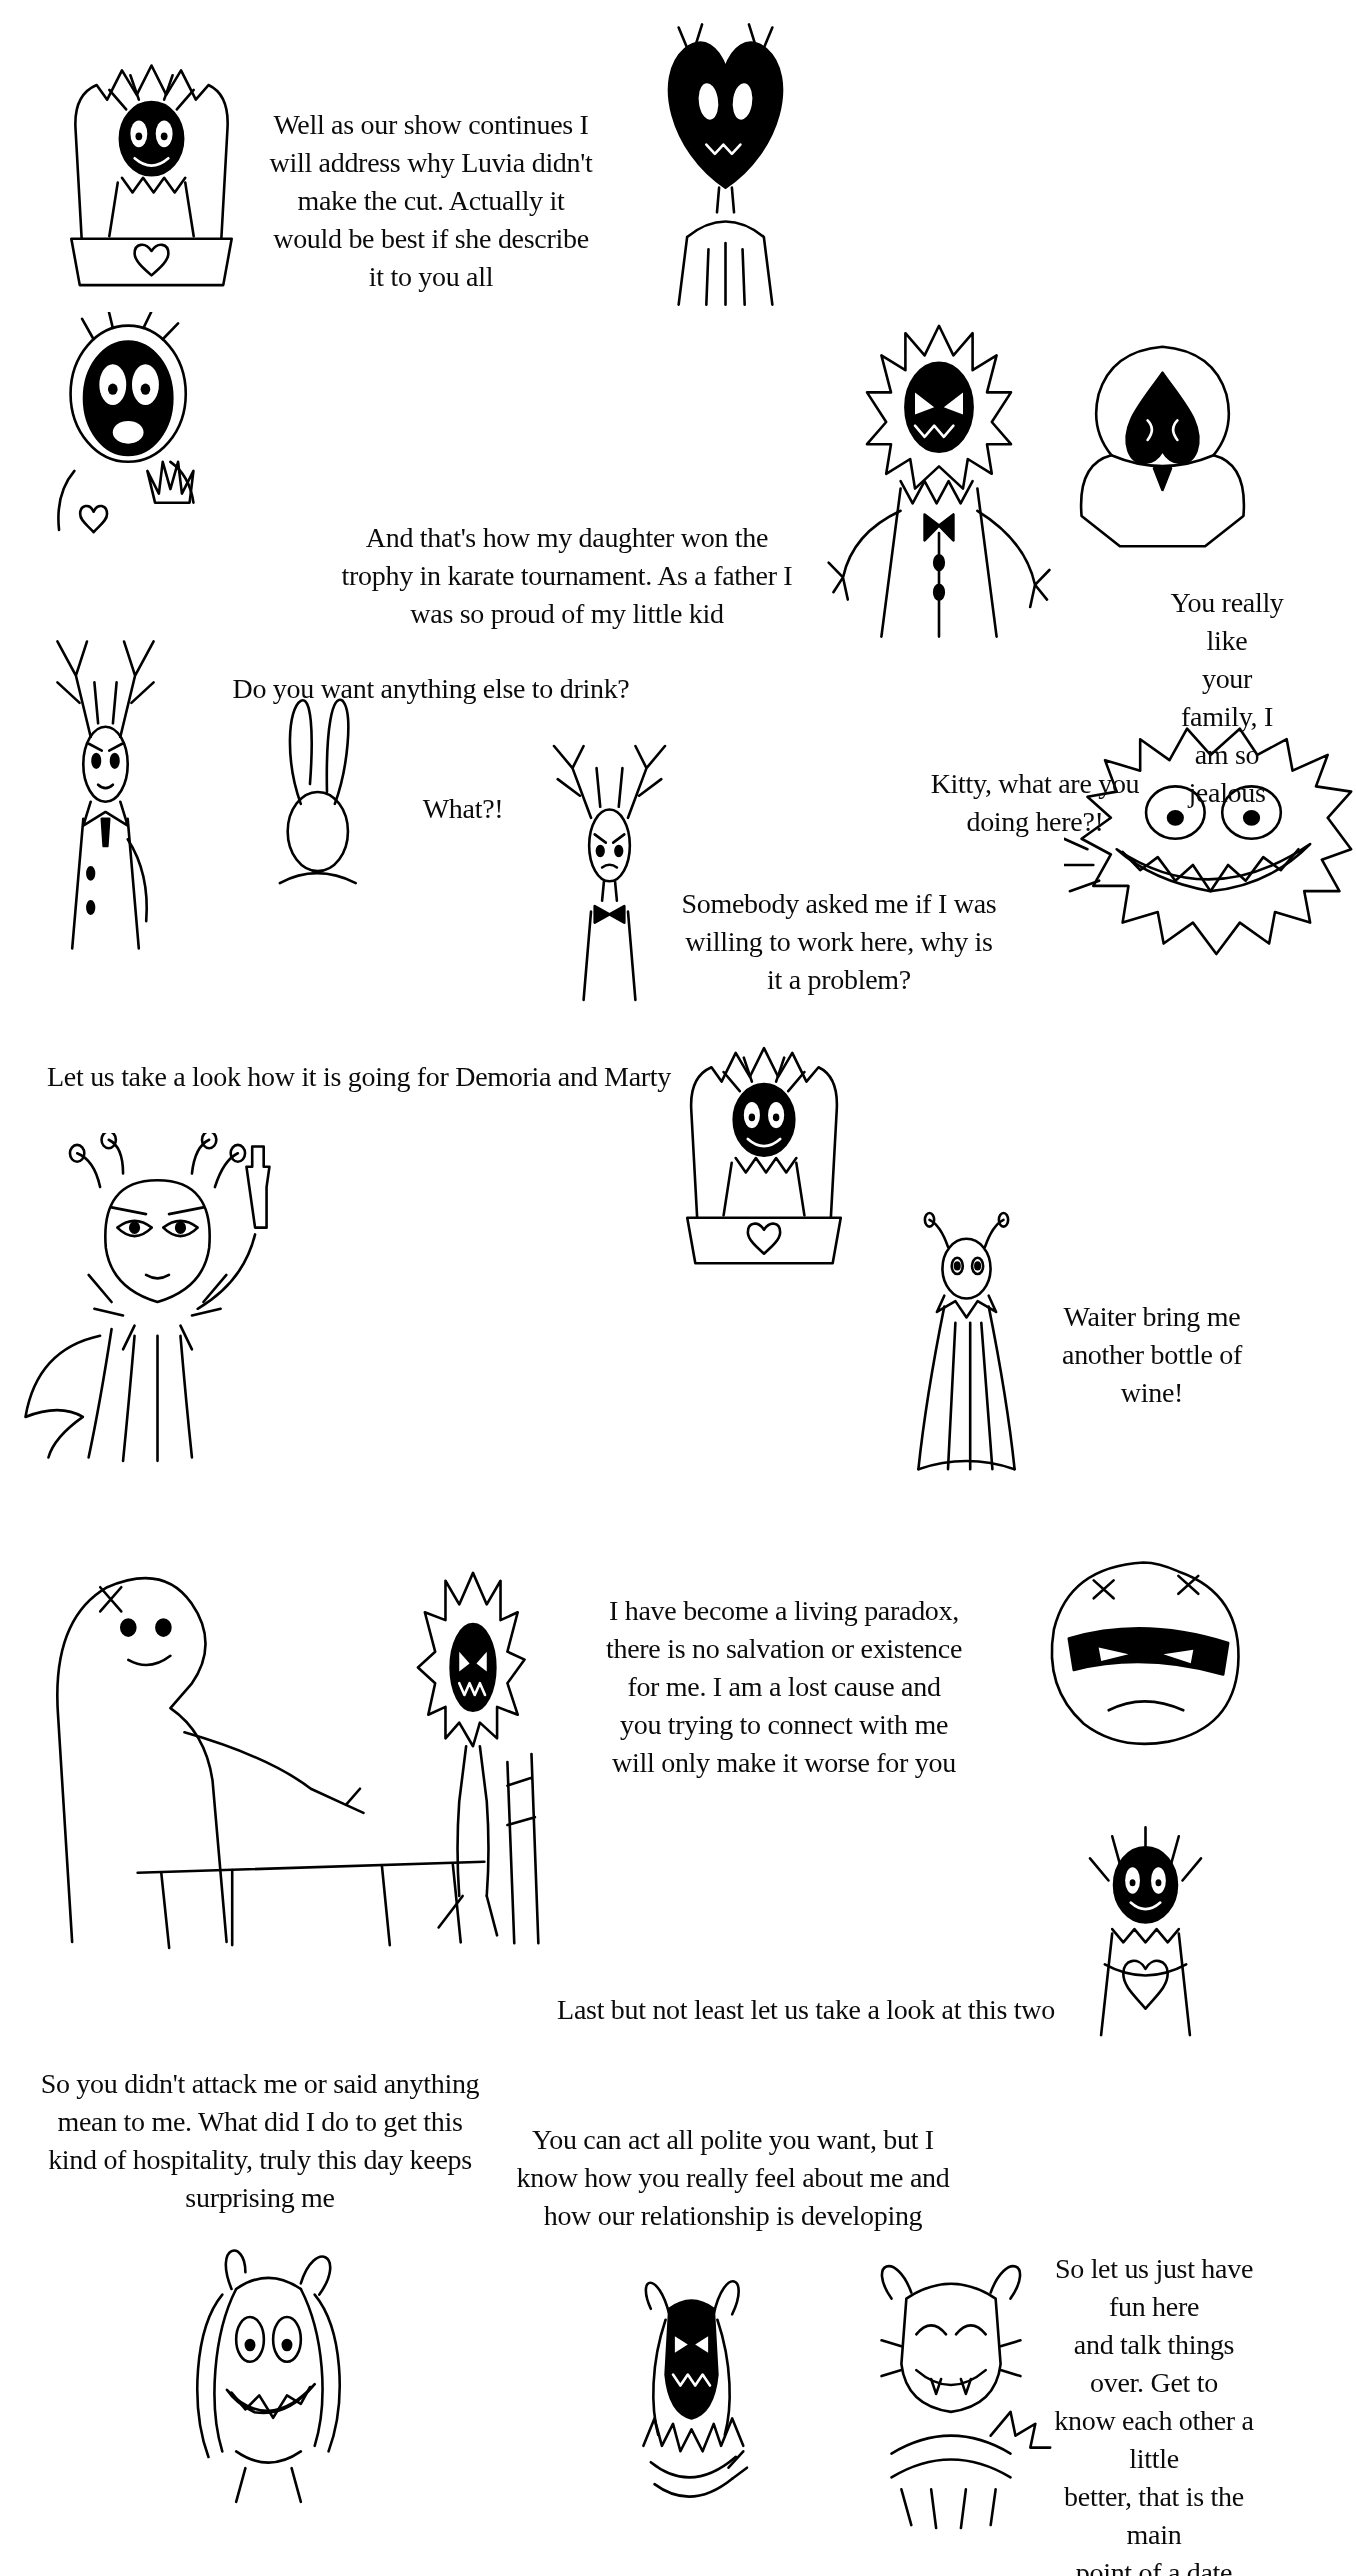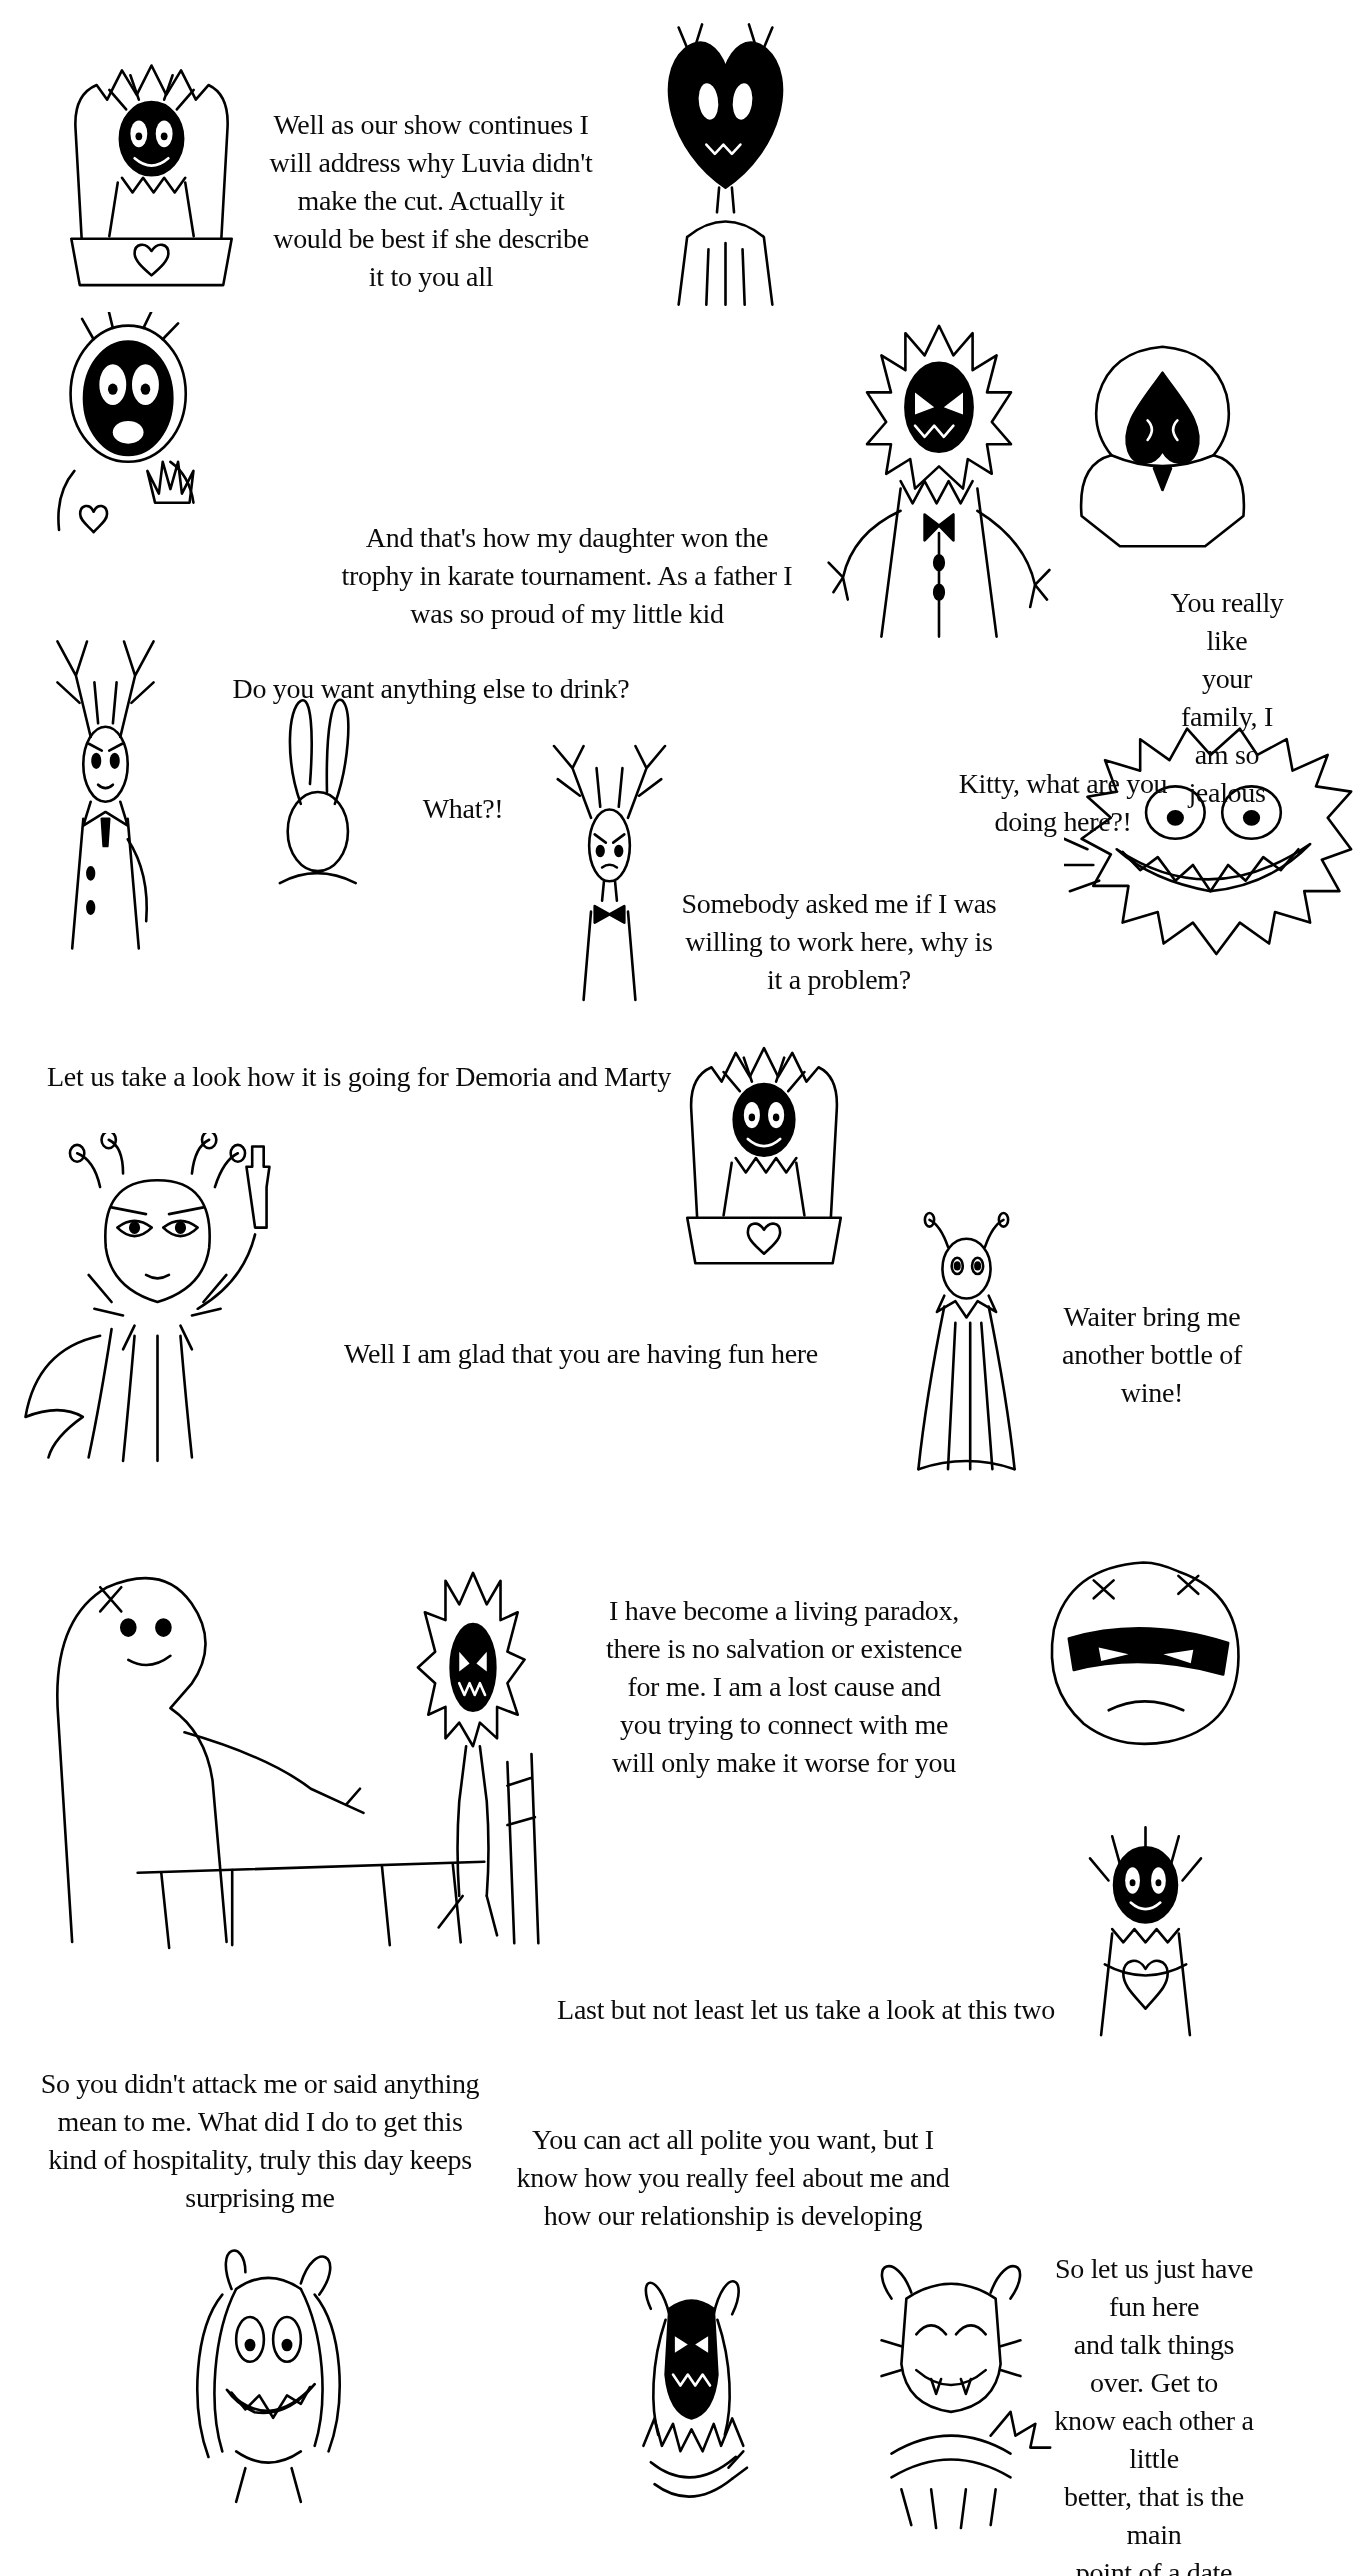--- a/index.html
+++ b/index.html
@@ -6,21 +6,21 @@
   #canvas{position:relative;width:1357px;height:2576px;background:#ffffff;overflow:hidden;
           font-family:"Liberation Serif", serif;color:#0b0b0b;}
   .speech{position:absolute;transform:translateX(-50%);text-align:center;
           white-space:pre-line;font-size:28px;line-height:38px;letter-spacing:-0.3px;color:#0b0b0b;}
   .fig{position:absolute;}
   .fig svg{width:100%;height:100%;display:block;}
   .fig path,.fig circle,.fig ellipse,.fig line,.fig polyline{vector-effect:non-scaling-stroke;}
   
   .s1{left:431px;top:85px;margin-top:21px;}   .s2{left:1051px;top:79px;}  .s3{left:382px;top:334px;}
   .s4{left:567px;top:519px;}   .s5{left:1227px;top:584px;}  .s6{left:431px;top:670px;}
-  .s7{left:463px;top:790px;}  .s8{left:1035px;top:765px;margin-left:28px;} .s9{left:839px;top:885px;}
+  .s7{left:463px;top:790px;}  .s8{left:1035px;top:765px;} .s9{left:839px;top:885px;}
   .s10{left:359px;top:1058px;} .s11{left:581px;top:1335px;} .s12{left:1152px;top:1298px;}
   .s13{left:328px;top:1574px;} .s14{left:784px;top:1592px;}.s15{left:806px;top:1991px;}
   .s16{left:260px;top:2065px;} .s17{left:733px;top:2121px;}.s18{left:1154px;top:2250px;}
   
   .fA{left:46px;top:46px;width:211px;height:244px;}
   .fB{left:619px;top:9.2px;width:213px;height:308px;}
   .fC{left:36px;top:312px;width:192px;height:227px;}
   .fD{left:819px;top:311px;width:240px;height:370px;}
   .fE{left:1056px;top:338px;width:213px;height:217px;}
   .fF{left:13px;top:621px;width:185px;height:341px;}
@@ -341,21 +341,20 @@
 your family, I
 am so jealous</div>
   <div class="speech s6">Do you want anything else to drink?</div>
   <div class="speech s7">What?!</div>
   <div class="speech s8">Kitty, what are you
 doing here?!</div>
   <div class="speech s9">Somebody asked me if I was
 willing to work here, why is
 it a problem?</div>
   <div class="speech s10">Let us take a look how it is going for Demoria  and Marty</div>
-  <div class="speech s11">Well I am glad that you are having fun here</div>
   <div class="speech s12">Waiter bring me
 another bottle of
 wine!</div>
   <div class="speech s14">I have become a living paradox,
 there is no salvation or existence
 for me. I am a lost cause and
 you trying to connect with me
 will only make it worse for you</div>
   <div class="speech s15">Last but not least let us take a look at this two</div>
   <div class="speech s16">So you didn't attack me or said anything

